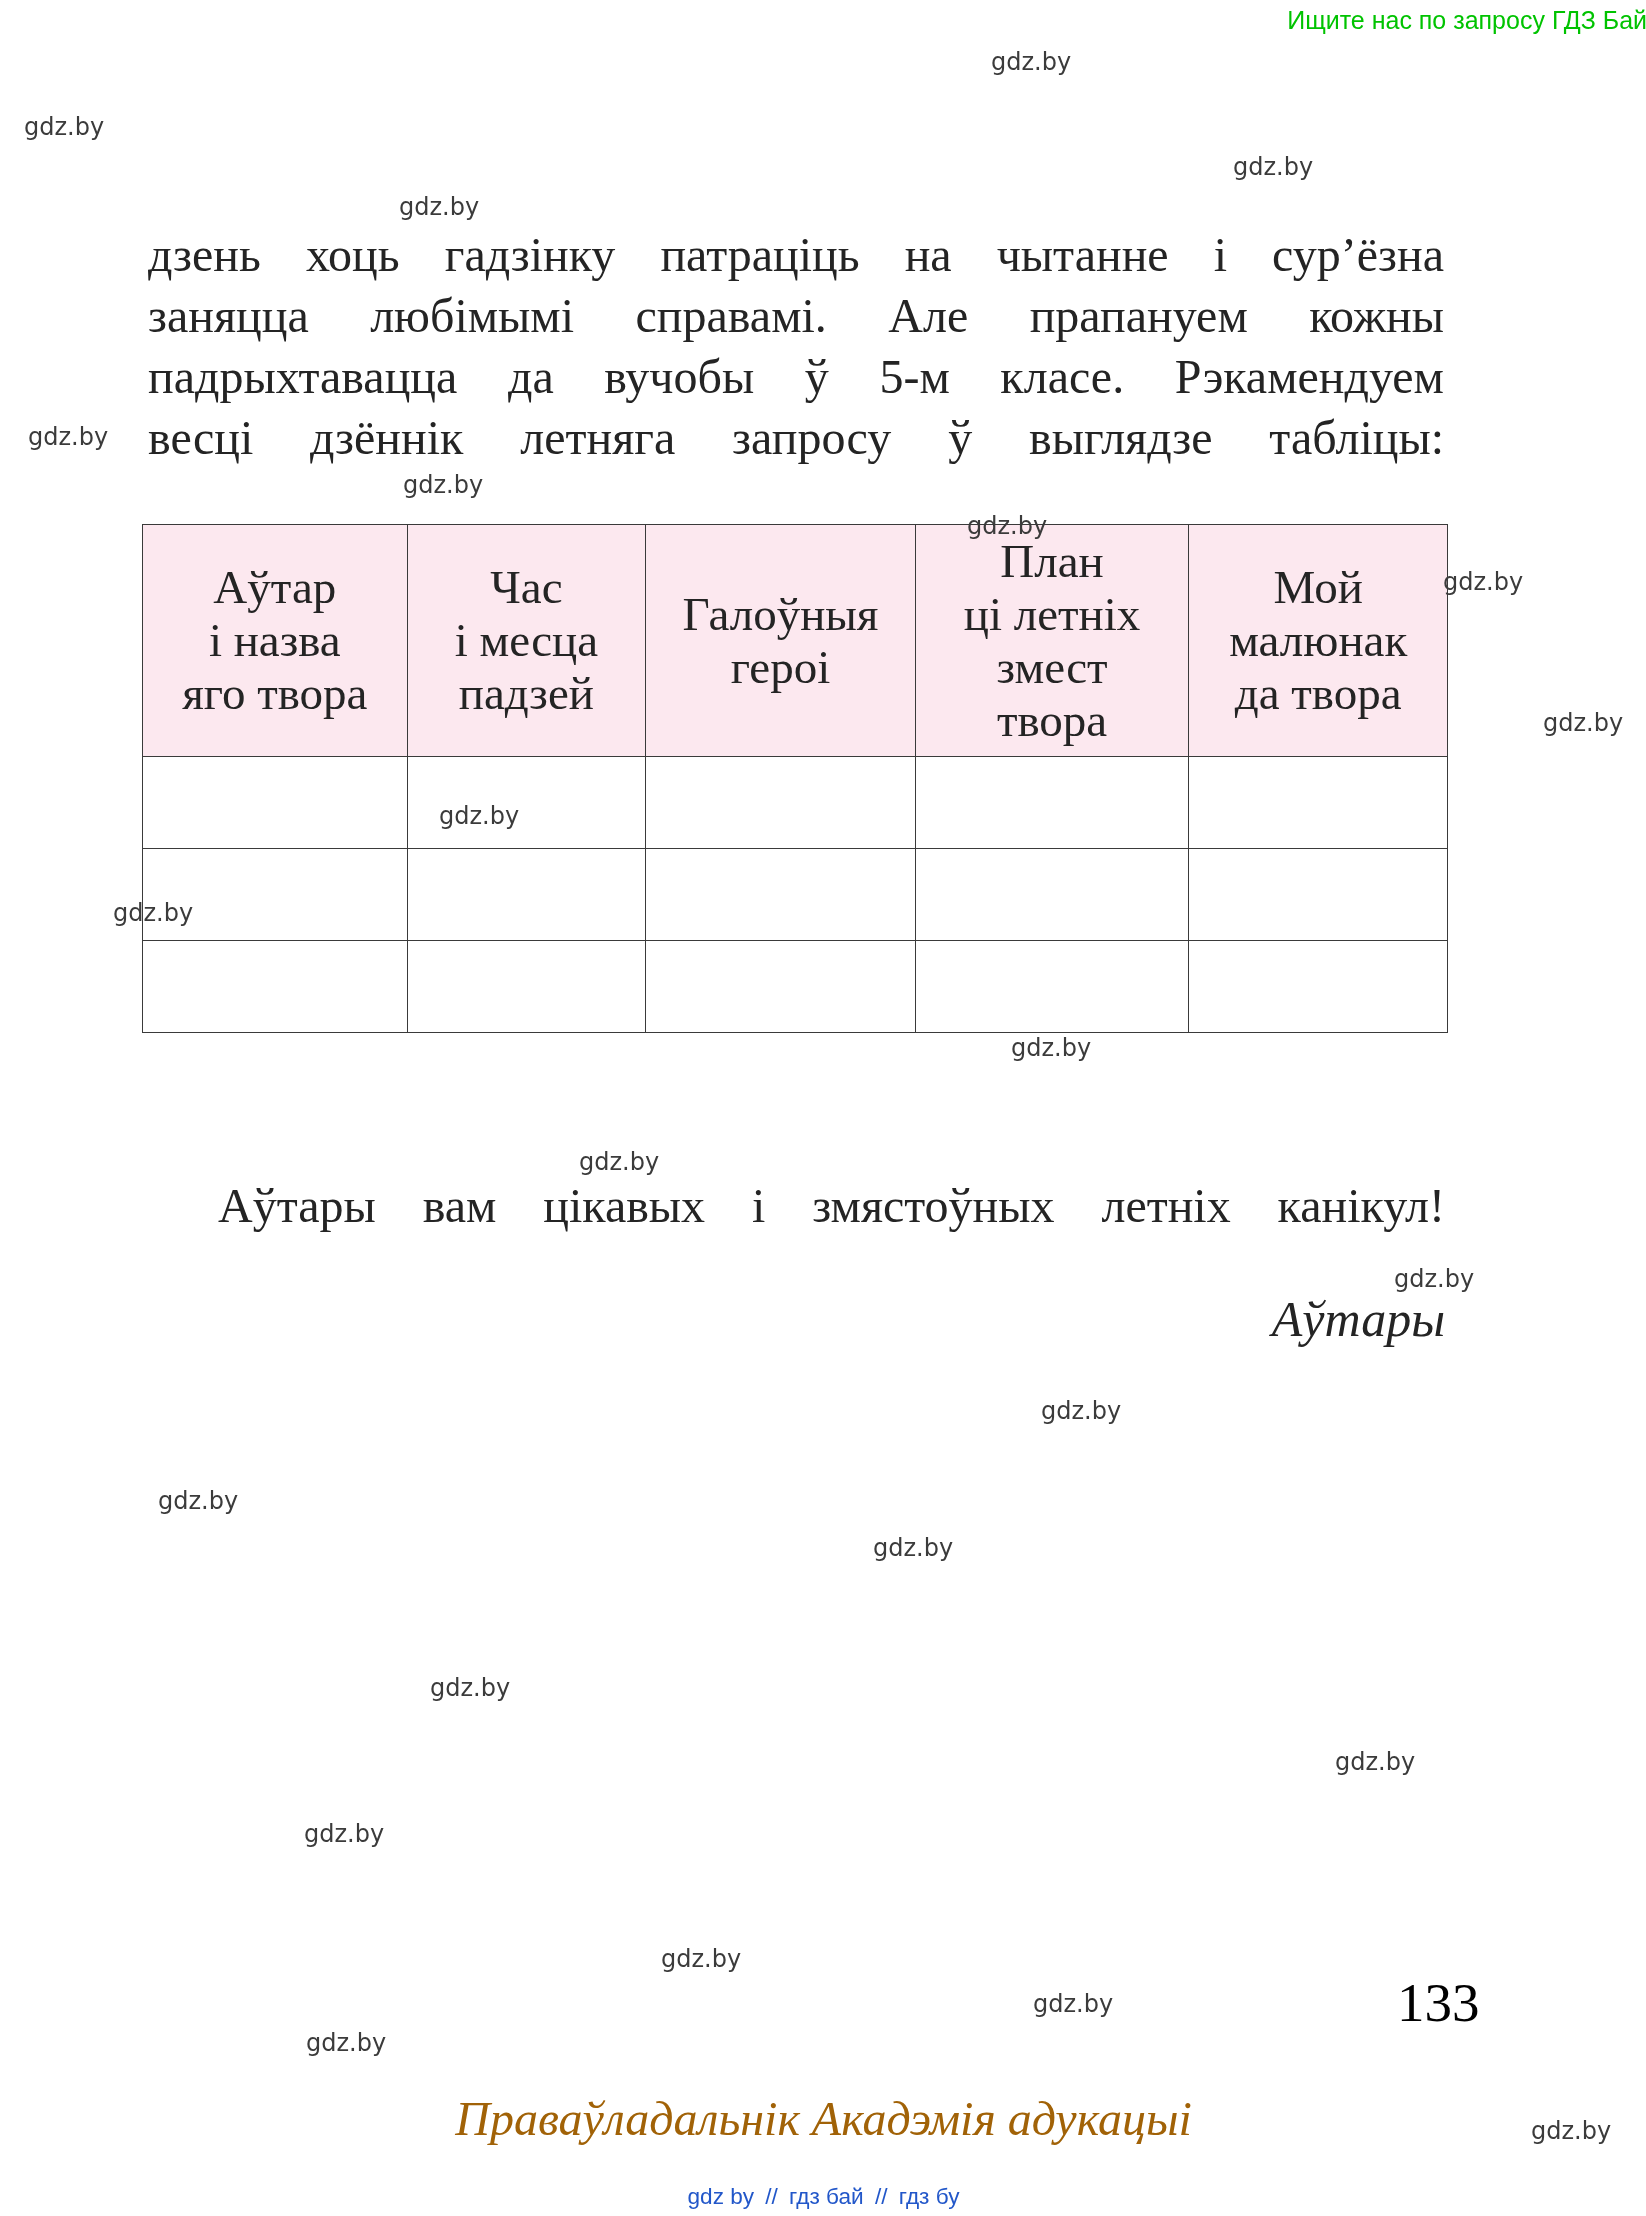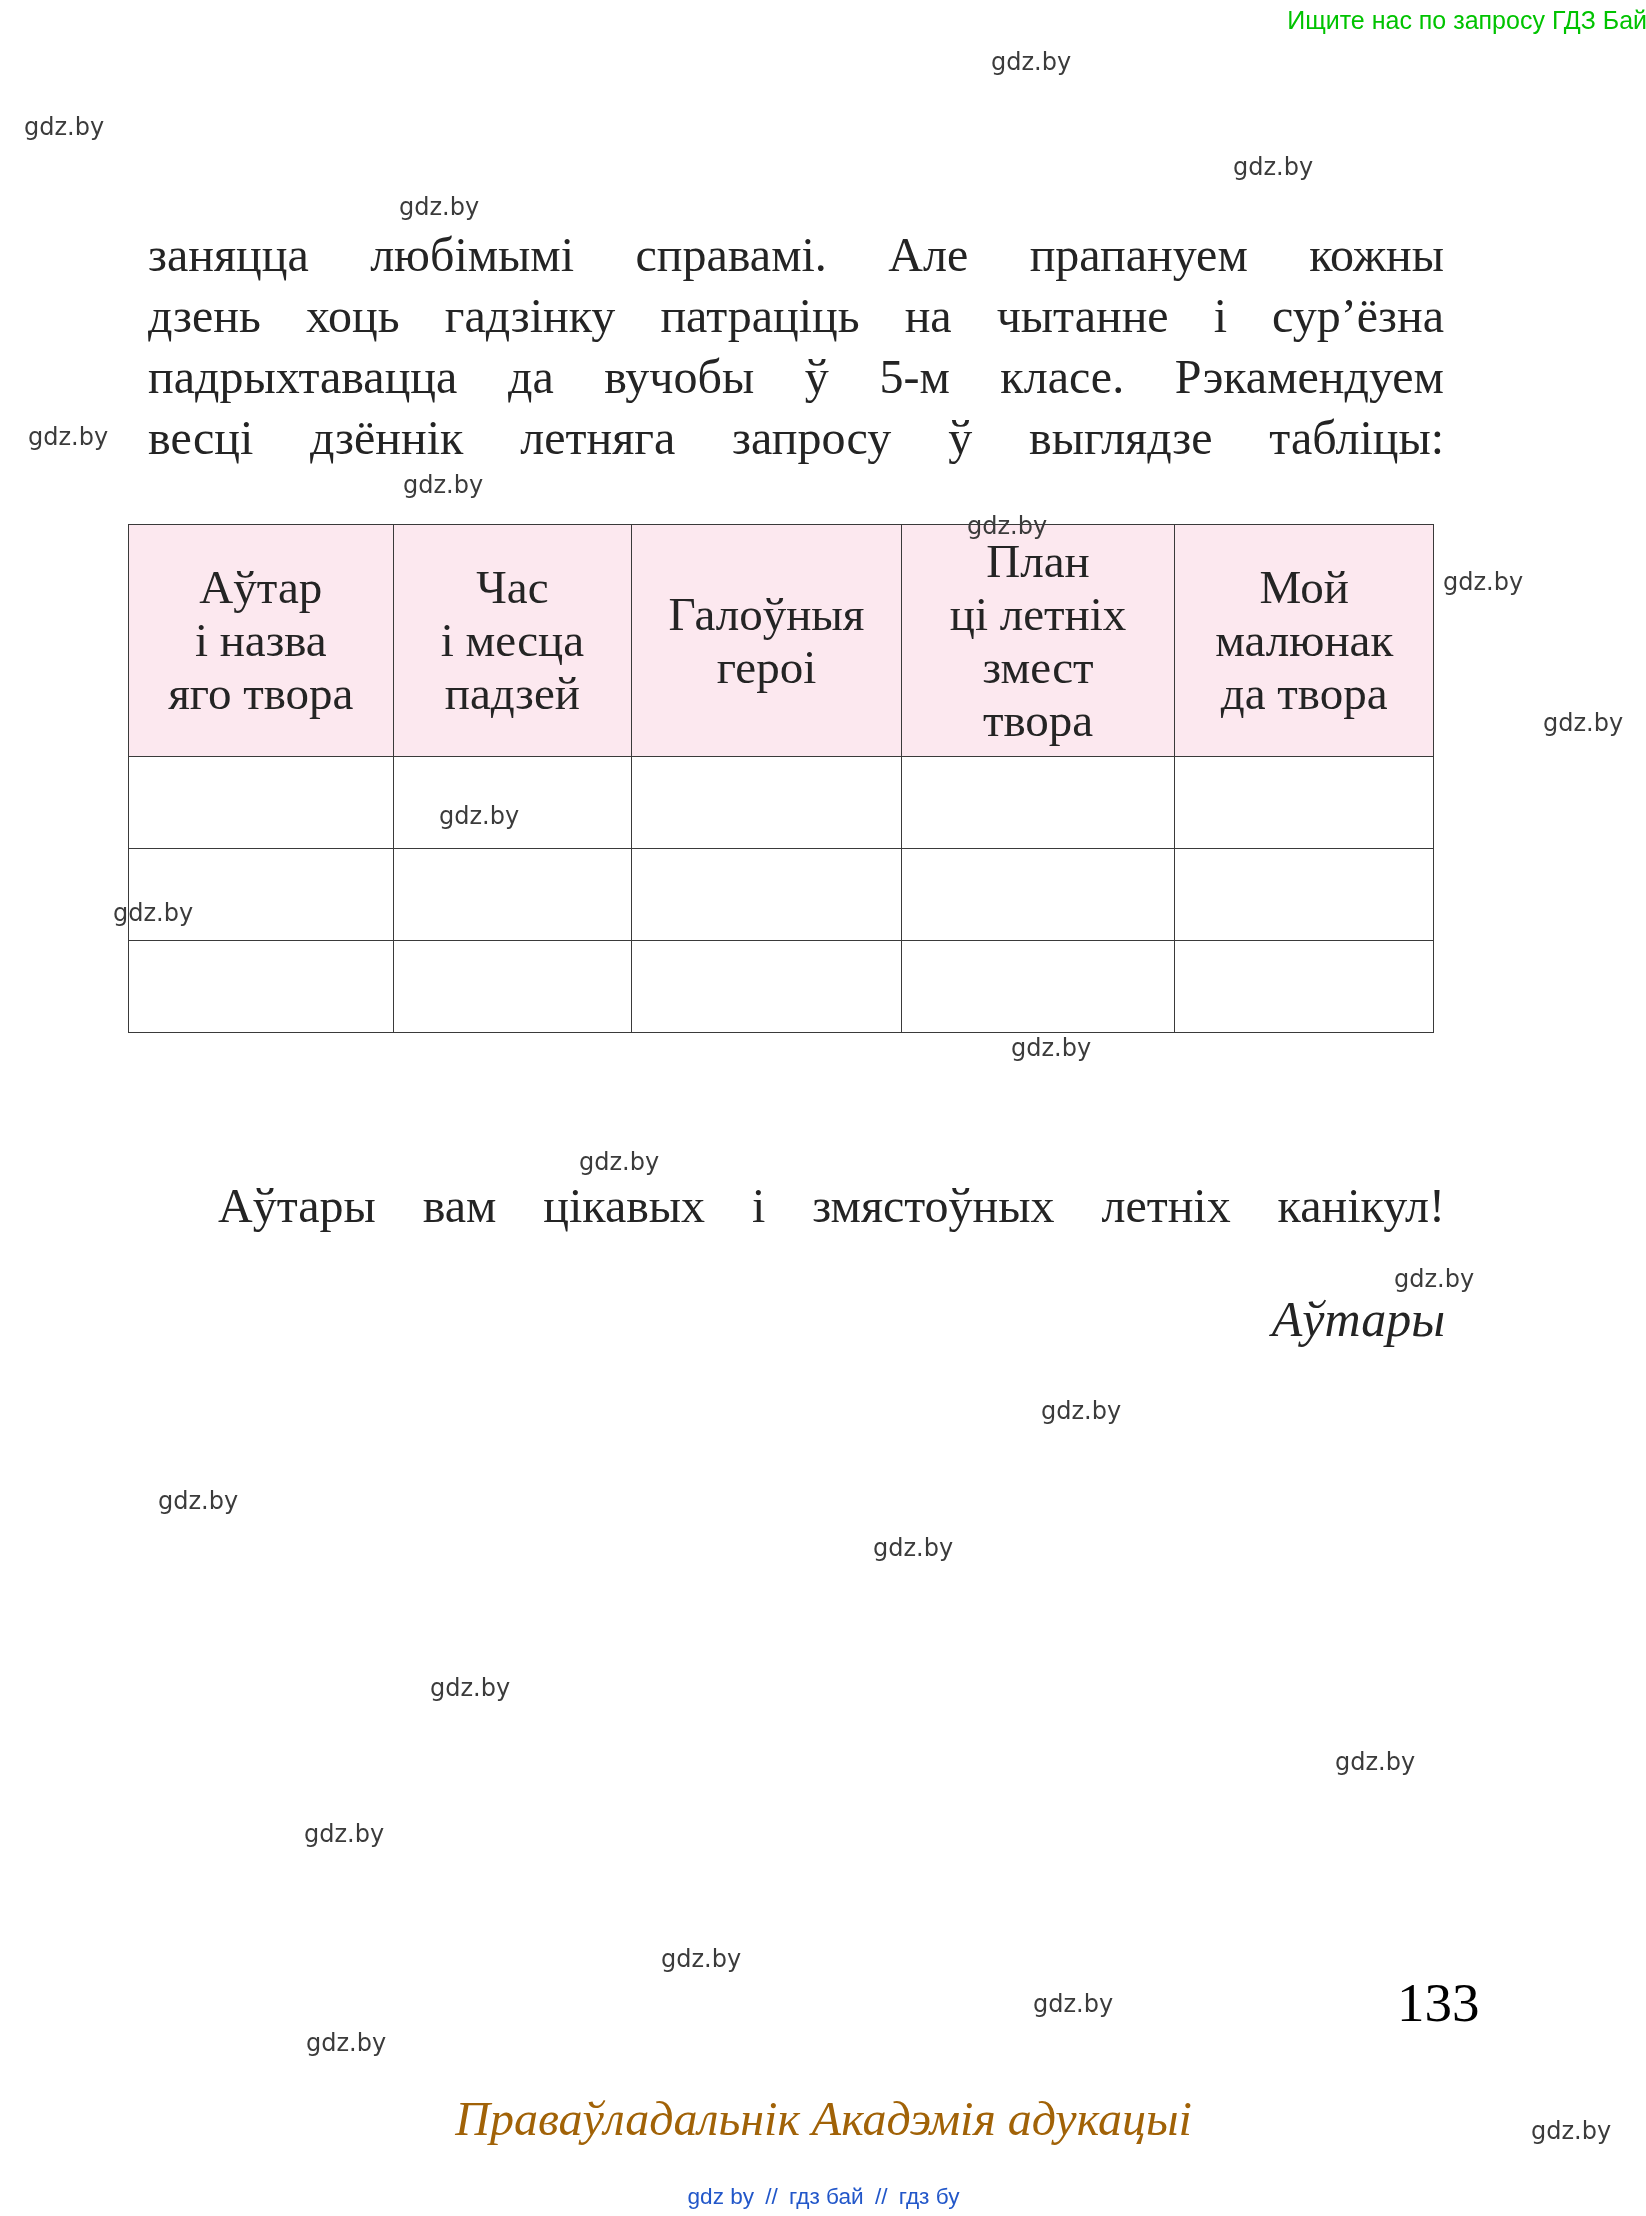--- a/index.html
+++ b/index.html
@@ -45,21 +45,21 @@
     color: #242424;
   }
   .pline {
     text-align: justify;
     text-align-last: justify;
   }
 
   
   .table-wrap {
     position: absolute;
-    left: 128px;
+    left: 142px;
     top: 524px;
     width: 1306px;
     z-index: 1;
   }
   .table-wrap table {
     width: 100%;
     border-collapse: collapse;
     table-layout: fixed;
   }
   .table-wrap th, .table-wrap td {
@@ -172,22 +172,22 @@
   <span class="wm" style="left:873px; top:1534px;">gdz.by</span>
   <span class="wm" style="left:430px;  top:1674px;">gdz.by</span>
   <span class="wm" style="left:1335px; top:1748px;">gdz.by</span>
   <span class="wm" style="left:304px;  top:1820px;">gdz.by</span>
   <span class="wm" style="left:661px;  top:1945px;">gdz.by</span>
   <span class="wm" style="left:1033px; top:1990px;">gdz.by</span>
   <span class="wm" style="left:306px;  top:2029px;">gdz.by</span>
   <span class="wm" style="left:1531px; top:2117px;">gdz.by</span>
 
   <div class="paragraph">
+    <div class="pline">дзень хоць гадзінку патраціць на чытанне і сур’ёзна</div>
     <div class="pline">заняцца любімымі справамі. Але прапануем кожны</div>
-    <div class="pline">дзень хоць гадзінку патраціць на чытанне і сур’ёзна</div>
     <div class="pline">падрыхтавацца да вучобы ў 5-м класе. Рэкамендуем</div>
     <div class="pline">весці дзённік летняга запросу ў выглядзе табліцы:</div>
   </div>
 
   <div class="table-wrap">
     <table>
       <colgroup>
         <col style="width:264px;">
         <col style="width:238px;">
         <col style="width:269px;">

